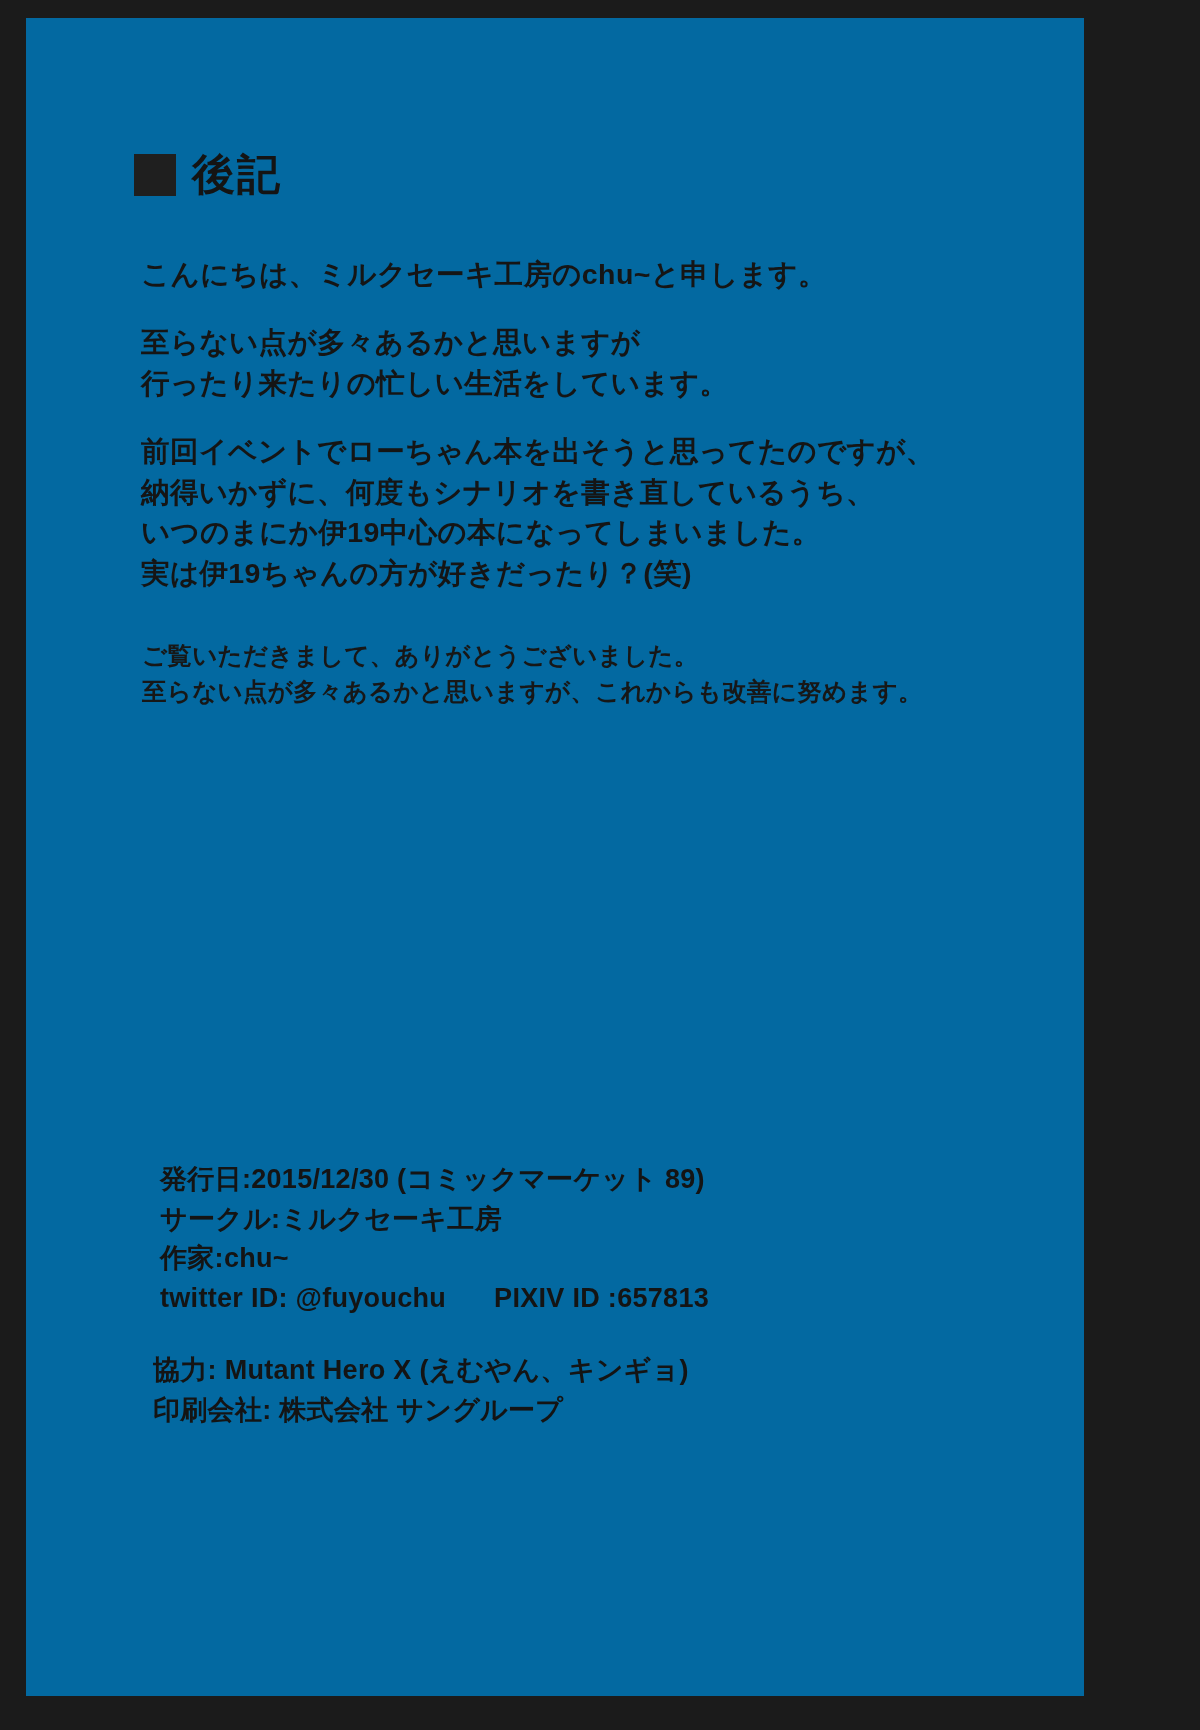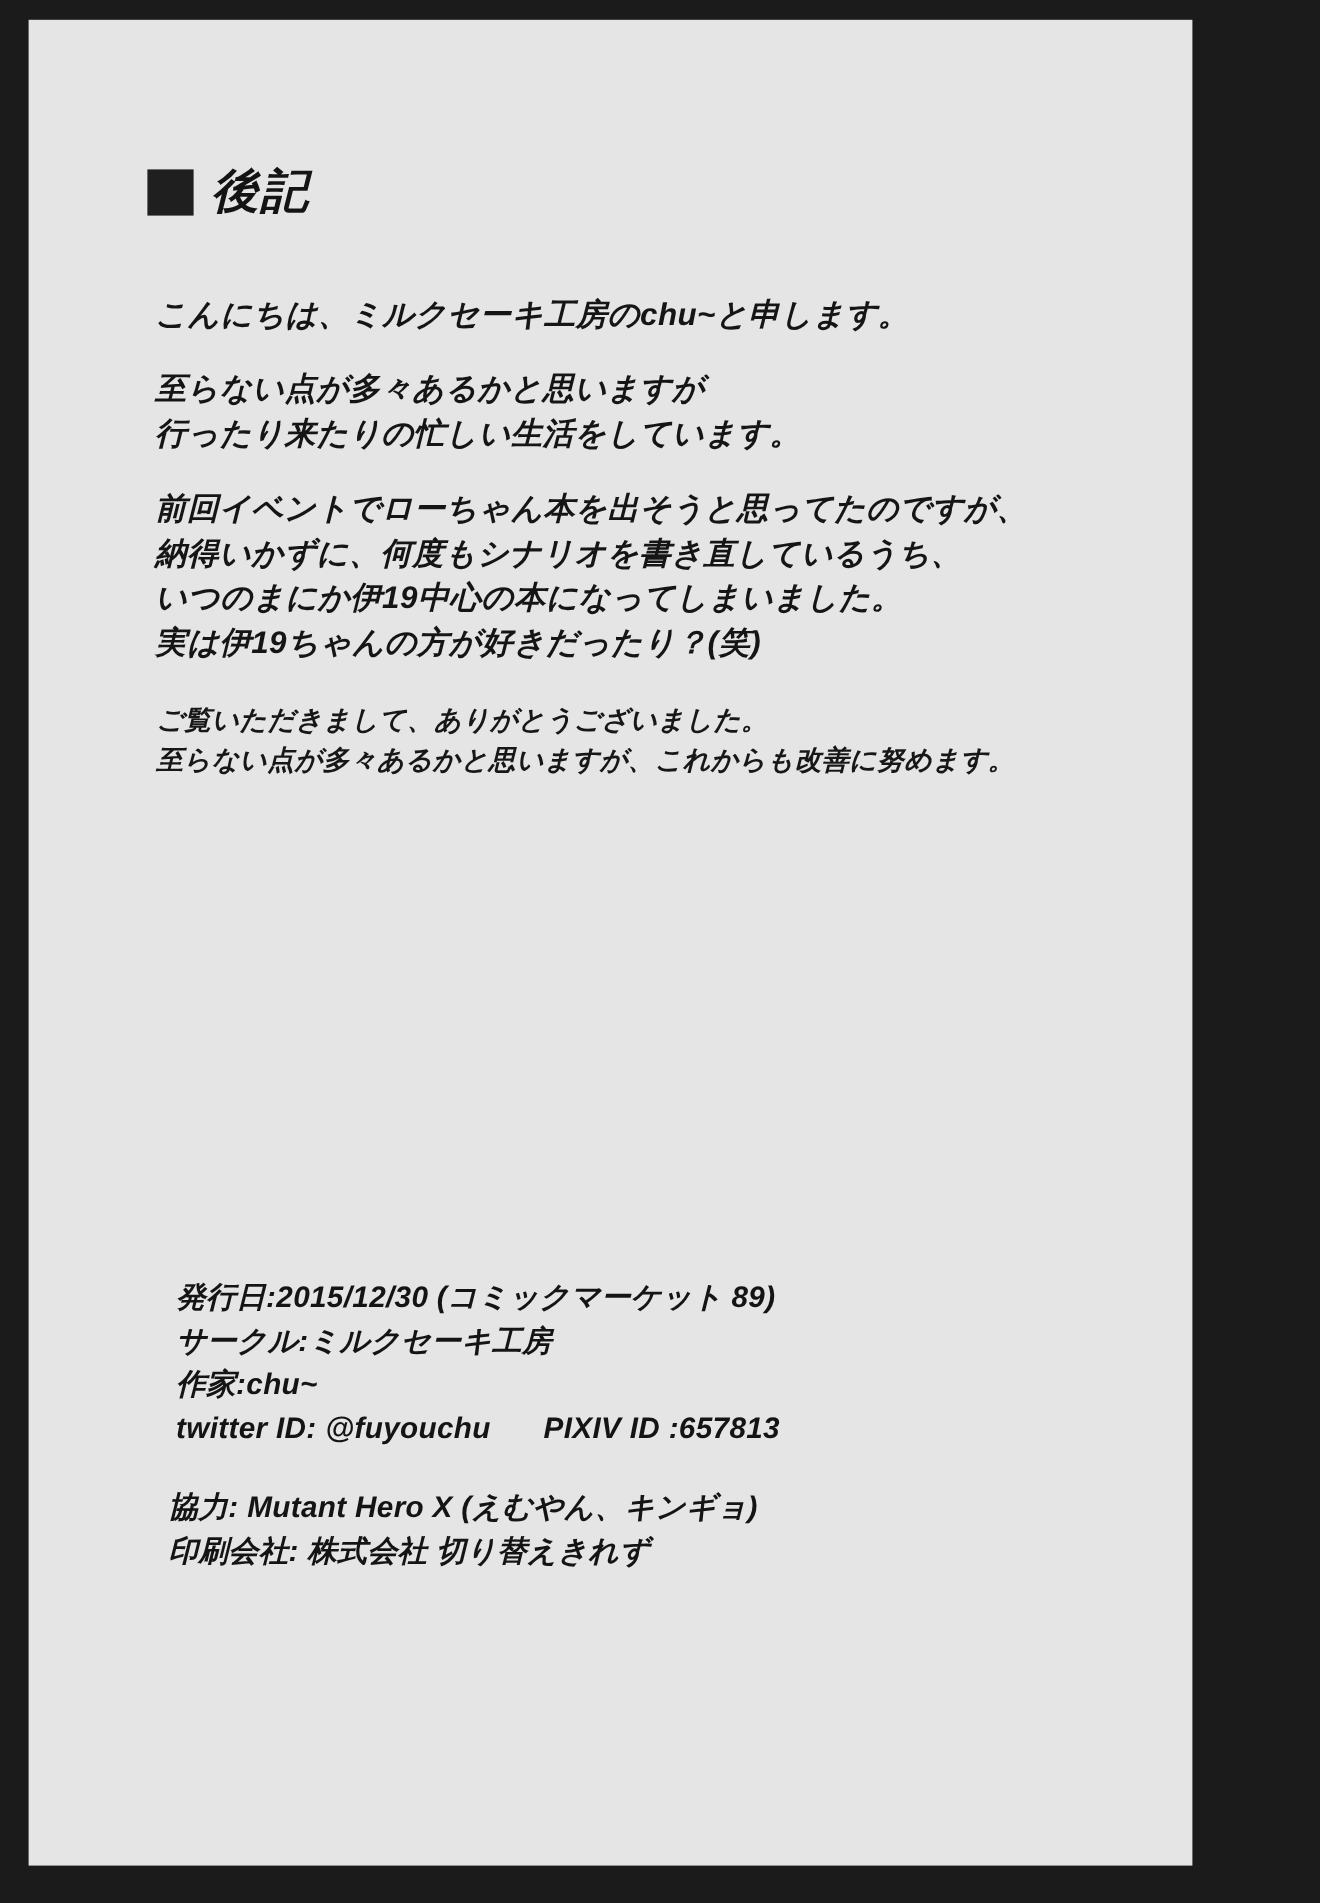--- a/index.html
+++ b/index.html
@@ -20,22 +20,21 @@
     width: 1200px;
     height: 1730px;
     background: #1b1b1b;
   }
   .paper {
     position: absolute;
     left: 26px;
     top: 18px;
     width: 1058px;
     height: 1678px;
-    background: #e5e5e5;
-    font-style: italic;
+    background: #0369a1;
   }
   .content {
     position: absolute;
     left: 0;
     top: 0;
     width: 1058px;
     height: 1678px;
     color: #1a1a1a;
   }
 
@@ -67,21 +66,21 @@
     left: 115px;
     top: 232px;
     width: 880px;
   }
   .para {
     font-size: 28.5px;
     font-weight: bold;
     line-height: 1.42;
     letter-spacing: 0.4px;
     color: #151515;
-    margin: 16px 0 28px 0;
+    margin: 4px 0 28px 0;
     white-space: pre-line;
   }
   .para.tight {
     margin-bottom: 26px;
   }
   .para-closing {
     position: absolute;
     left: 116px;
     top: 620px;
     width: 900px;
@@ -149,18 +148,18 @@
 
       <div class="colophon">
         <div class="colo-line">発行日:2015/12/30 (コミックマーケット 89)</div>
         <div class="colo-line">サークル:ミルクセーキ工房</div>
         <div class="colo-line">作家:chu~</div>
         <div class="colo-line"><span>twitter ID: @fuyouchu</span><span class="gap"></span><span>PIXIV ID :657813</span></div>
       </div>
 
       <div class="colophon2">
         <div class="colo-line">協力: Mutant Hero X (えむやん、キンギョ)</div>
-        <div class="colo-line">印刷会社: 株式会社 切り替えきれず</div>
+        <div class="colo-line">印刷会社: 株式会社 サングループ</div>
       </div>
 
     </div>
   </div>
 </div>
 
 </body></html>

